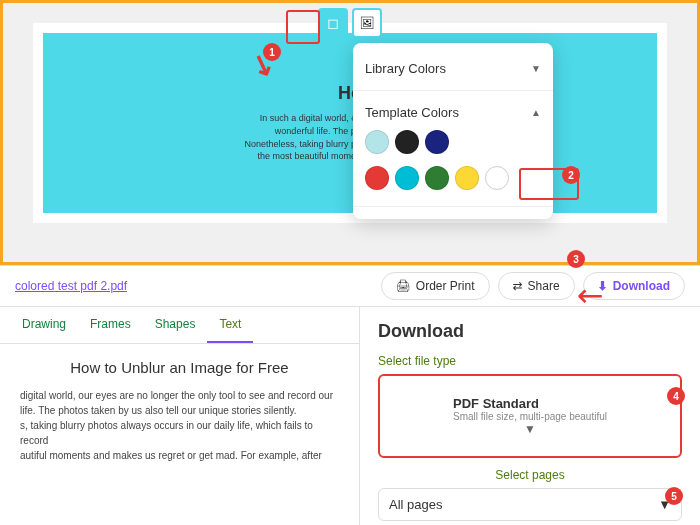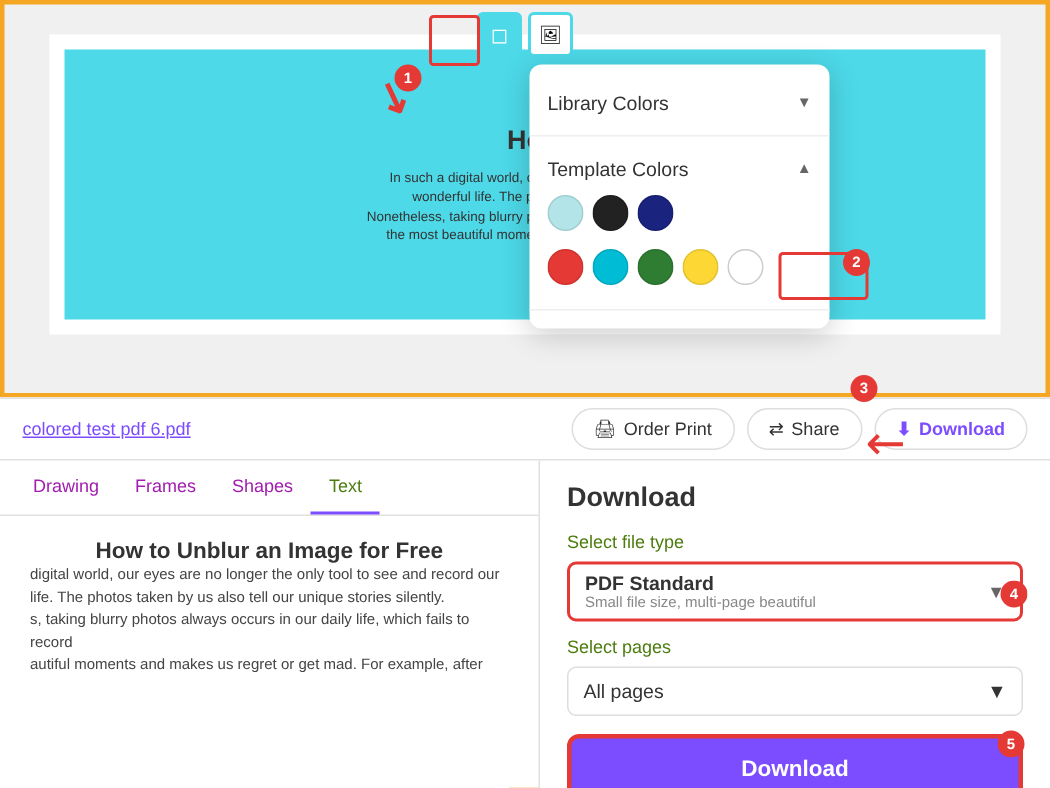--- a/index.html
+++ b/index.html
@@ -300,39 +300,39 @@
 
     .left-tabs {
       display: flex;
       border-bottom: 1px solid #e0e0e0;
       padding: 0 10px;
     }
 
     .left-tab {
       padding: 10px 12px;
       font-size: 12px;
-      color: #a21caf;
+      color: #15803d;
       cursor: pointer;
       border-bottom: 2px solid transparent;
     }
 
     .left-tab.active {
       color: #4d7c0f;
       border-bottom-color: #7c4dff;
     }
 
     .left-content {
       padding: 15px 20px;
     }
 
     .left-text-title {
       font-size: 15px;
-      font-weight: bold;
-      color: #333;
-      margin-bottom: 0;
+      font-weight: normal;
+      color: #333;
+      margin-bottom: 12px;
       text-align: center;
     }
 
     .left-text-body {
       font-size: 10px;
       color: #444;
       line-height: 1.5;
     }
 
     
@@ -352,47 +352,49 @@
 
     .select-label {
       font-size: 12px;
       color: #4d7c0f;
       margin-bottom: 6px;
     }
 
     .file-type-select {
       border: 2px solid #e53935;
       border-radius: 6px;
-      padding: 5px 10px;
+      padding: 20px 10px;
       margin-bottom: 4px;
       cursor: pointer;
       display: flex;
       justify-content: space-between;
       align-items: center;
       background: white;
+      flex-direction: column;
     }
 
     .file-type-select-inner .primary {
       font-size: 13px;
       font-weight: 600;
       color: #333;
     }
 
     .file-type-select-inner .secondary {
       font-size: 10px;
       color: #888;
     }
 
     .select-arrow {
       color: #666;
       font-size: 12px;
     }
 
     .pages-section {
       margin-top: 10px;
+      text-align: center;
     }
 
     .pages-select {
       border: 1px solid #ddd;
       border-radius: 6px;
       padding: 8px 10px;
       margin-top: 6px;
       cursor: pointer;
       display: flex;
       justify-content: space-between;
@@ -481,21 +483,21 @@
   <div class="num-badge badge-1">1</div>
 
   <div class="num-badge badge-2">2</div>
 
 </div>
 
 <div class="bottom-section">
 
   <div class="middle-toolbar">
     <div class="file-info">
-      <span>colored test pdf 6.pdf</span>
+      <span>colored test pdf 2.pdf</span>
     </div>
     <div class="toolbar-actions">
       <button class="action-btn">
         <span>🖨</span>
         <span>Order Print</span>
       </button>
       <button class="action-btn">
         <span>⇄</span>
         <span>Share</span>
       </button>

